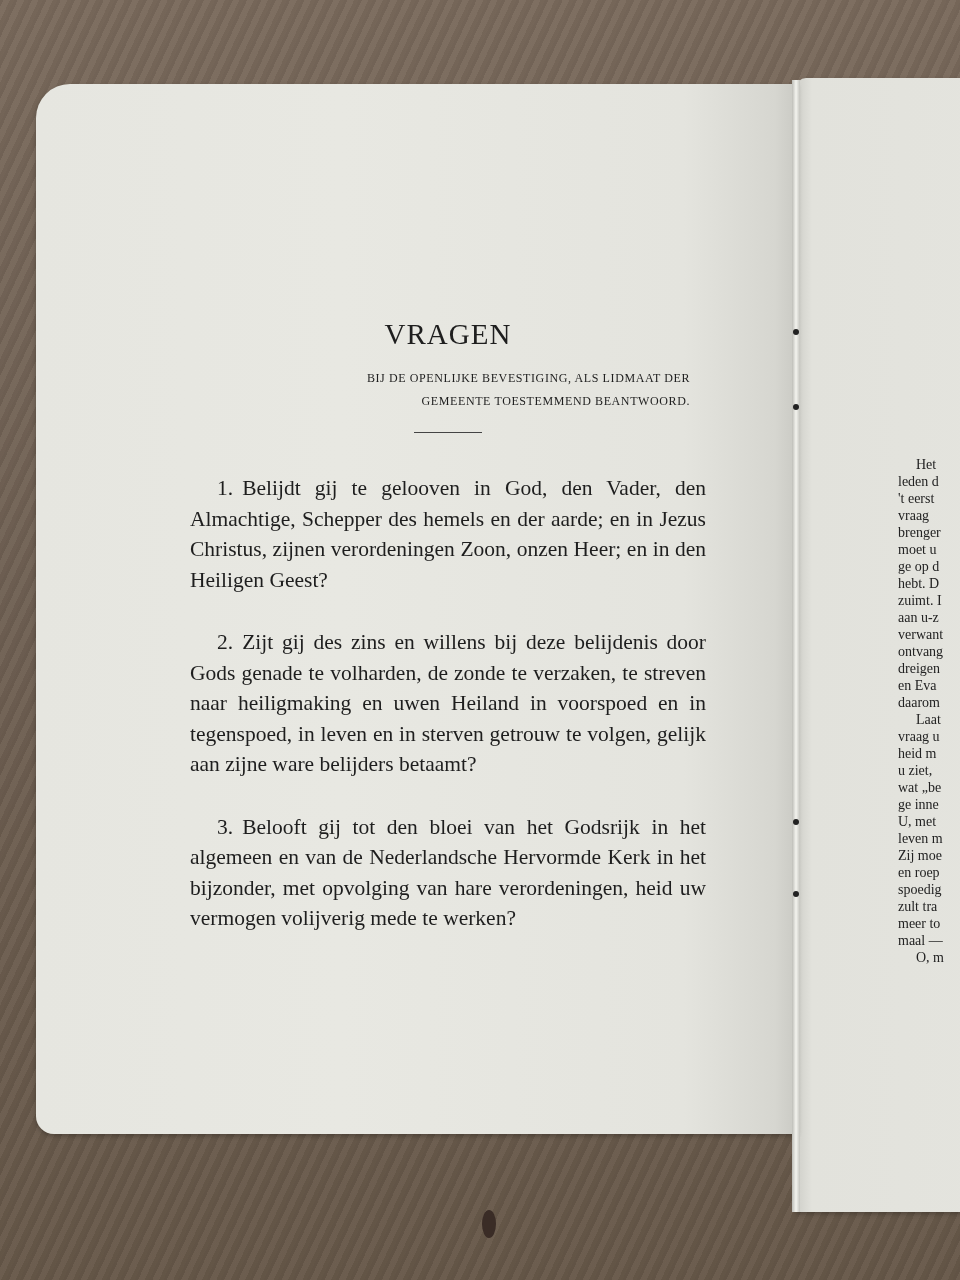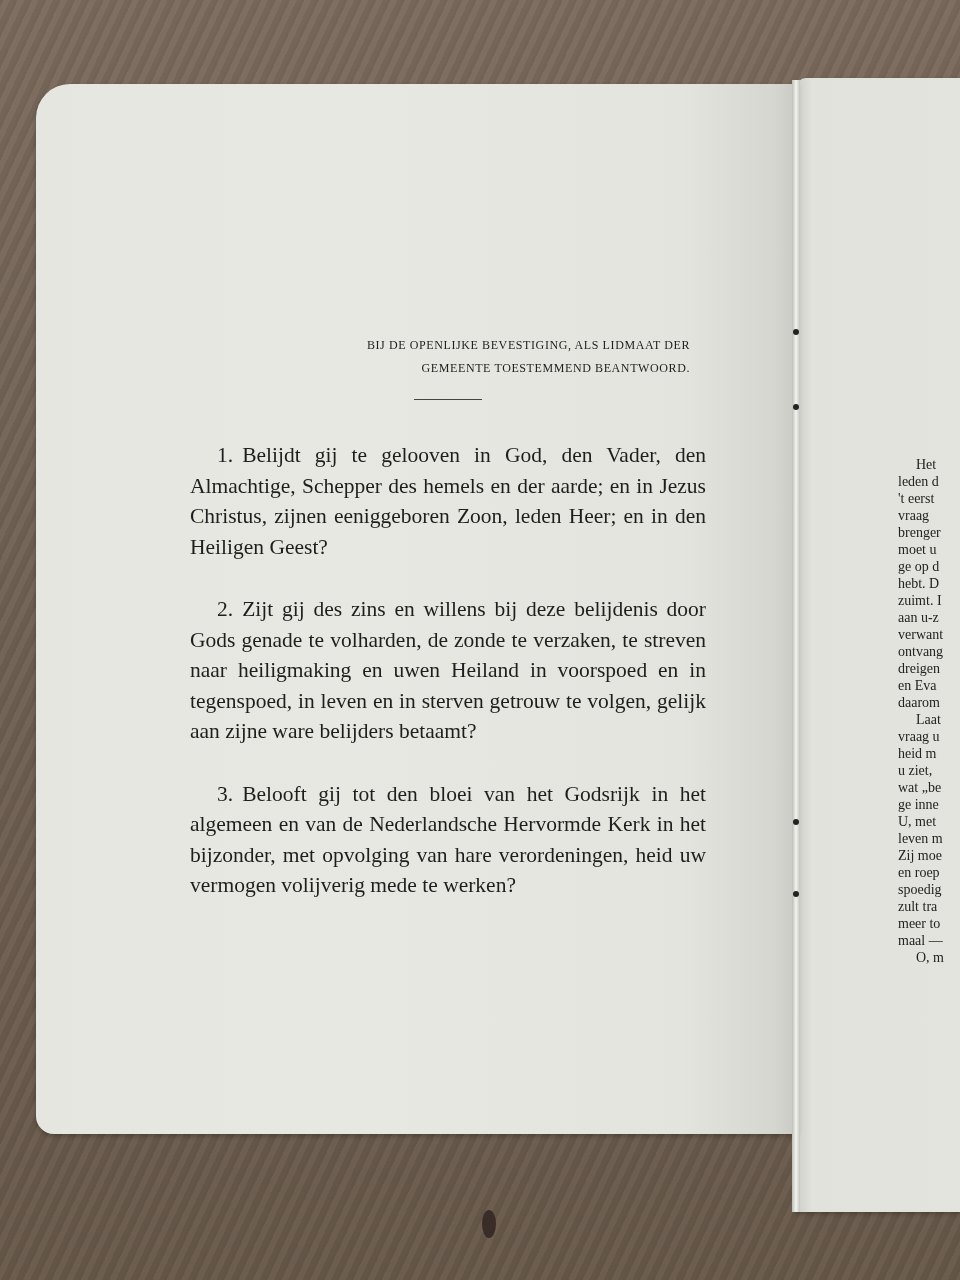--- a/index.html
+++ b/index.html
@@ -70,28 +70,29 @@
 <div class="page-right"></div>
 <div class="page-left"></div>
 <div class="spine"></div>
 <div class="stitch" style="top:329px"></div>
 <div class="stitch" style="top:404px"></div>
 <div class="stitch" style="top:819px"></div>
 <div class="stitch" style="top:891px"></div>
 <div class="stain"></div>
 
 <div class="content">
+  <h1 class="title">VRAGEN</h1>
   <p class="subtitle">
     <span>BIJ DE OPENLIJKE BEVESTIGING, ALS LIDMAAT DER</span><br>
     <span>GEMEENTE TOESTEMMEND BEANTWOORD.</span>
   </p>
   <div class="rule"></div>
 
   <p class="question">
-    <span class="num">1.</span><span>Belijdt gij te gelooven in God, den Vader, den Almachtige, Schepper des hemels en der aarde; en in Jezus Christus, zijnen eeniggeboren Zoon, leden Heer; en in den Heiligen Geest?</span>
+    <span class="num">1.</span><span>Belijdt gij te gelooven in God, den Vader, den Almachtige, Schepper des hemels en der aarde; en in Jezus Christus, zijnen verordeningen Zoon, onzen Heer; en in den Heiligen Geest?</span>
   </p>
   <p class="question">
     <span class="num">2.</span><span>Zijt gij des zins en willens bij deze be­lijdenis door Gods genade te volharden, de zonde te verzaken, te streven naar heiligmaking en uwen Heiland in voorspoed en in tegenspoed, in leven en in sterven getrouw te volgen, gelijk aan zijne ware belijders betaamt?</span>
   </p>
   <p class="question">
     <span class="num">3.</span><span>Belooft gij tot den bloei van het Godsrijk in het algemeen en van de Nederlandsche Her­vormde Kerk in het bijzonder, met opvolging van hare verordeningen, heid uw vermogen vol­ijverig mede te werken?</span>
   </p>
 </div>
 
 <div class="right-text" id="right-text">

